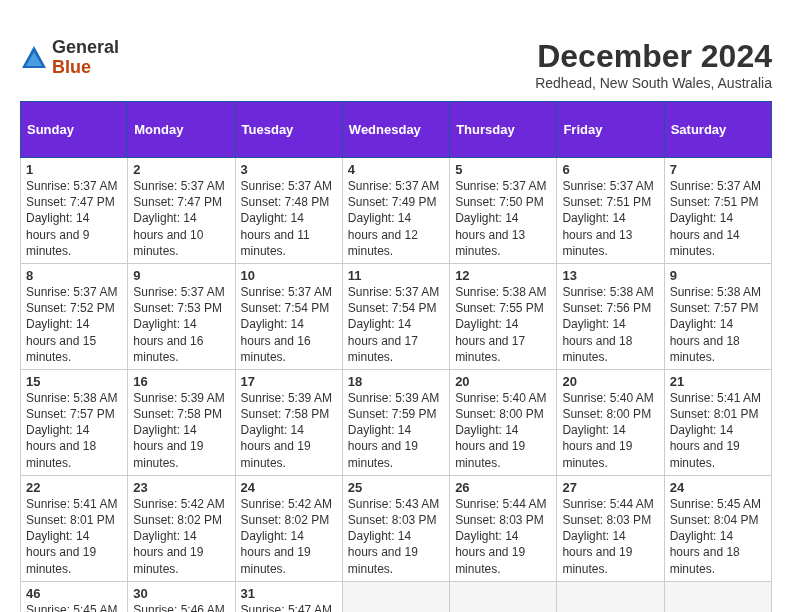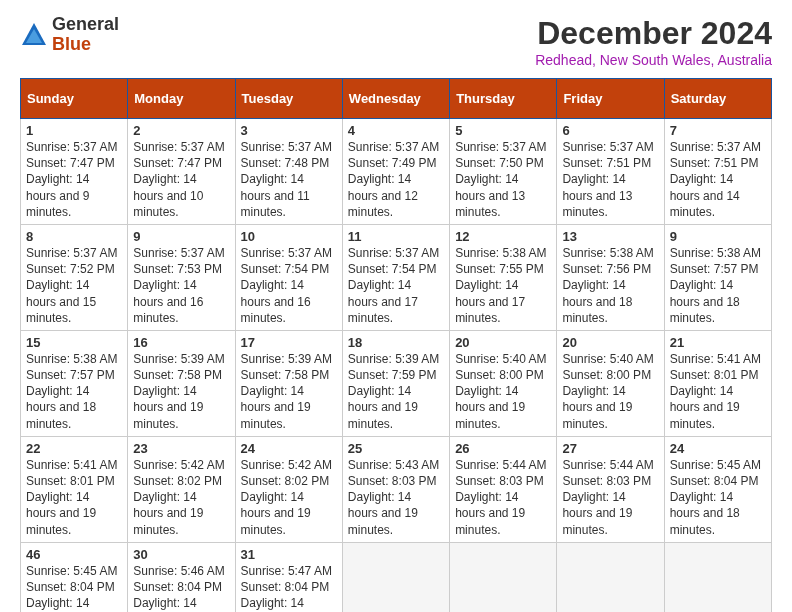--- a/index.html
+++ b/index.html
@@ -7,20 +7,21 @@
       width: 792px;
       height: 612px;
       font-family: Arial, sans-serif;
       background: #fff;
       overflow: hidden;
     }
     .page {
       width: 792px;
       height: 580px;
       padding: 15px 20px 10px 20px;
+      margin-top: 23px;
     }
     .header {
       display: flex;
       justify-content: space-between;
       align-items: flex-start;
       margin-bottom: 10px;
     }
     .logo {
       display: flex;
       align-items: center;
@@ -41,32 +42,32 @@
     .title-block {
       text-align: right;
     }
     .month-title {
       font-size: 32px;
       font-weight: bold;
       color: #333;
     }
     .location {
       font-size: 14px;
-      color: #a21caf;
+      color: #404040;
     }
     .calendar {
       width: 100%;
       border-collapse: collapse;
       table-layout: fixed;
     }
     .calendar th {
-      background-color: #c2410c;
+      background-color: #6d28d9;
       color: white;
       text-align: left;
-      padding: 12px 6px;
+      padding: 20px 6px;
       font-size: 13px;
       font-weight: bold;
       border: 1px solid #1a55a0;
     }
     .calendar td {
       border: 1px solid #ccc;
       vertical-align: top;
       padding: 4px 5px;
       font-size: 10px;
       color: #333;

